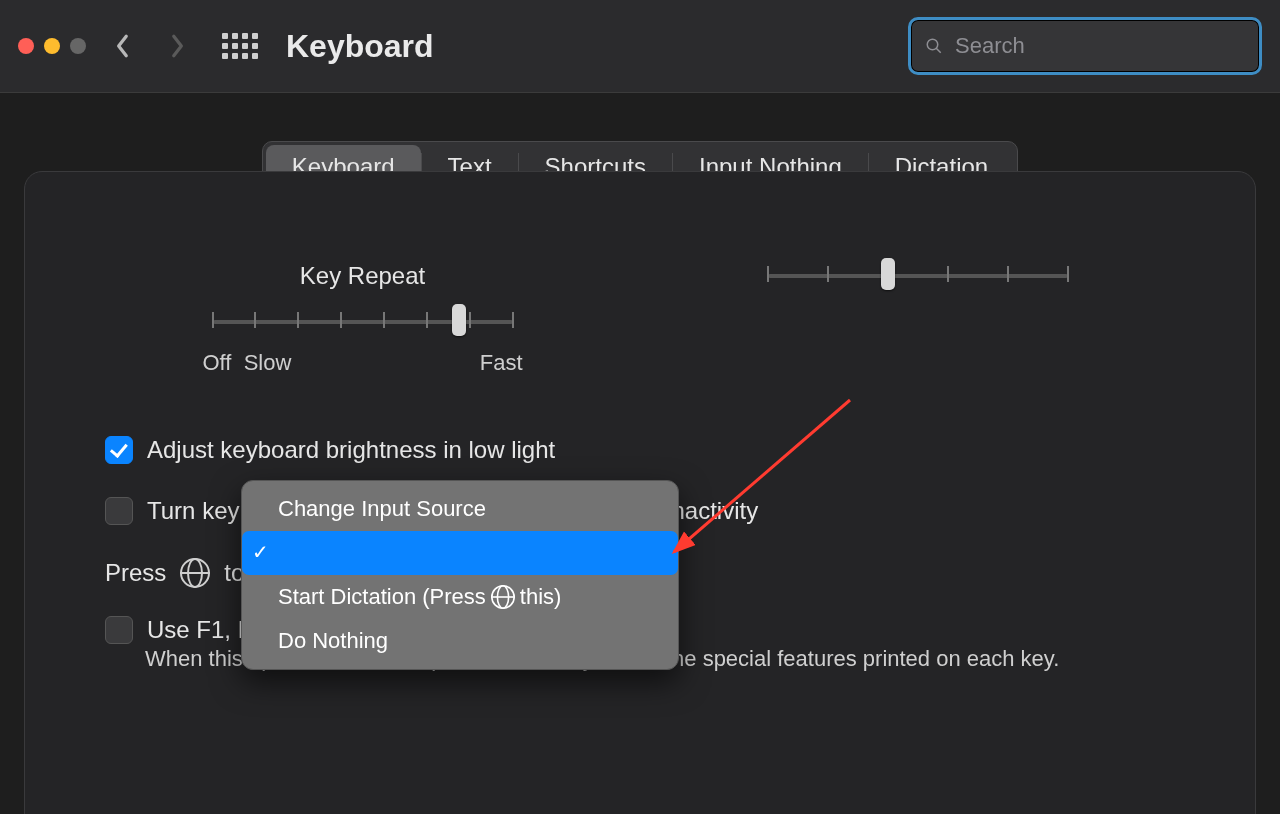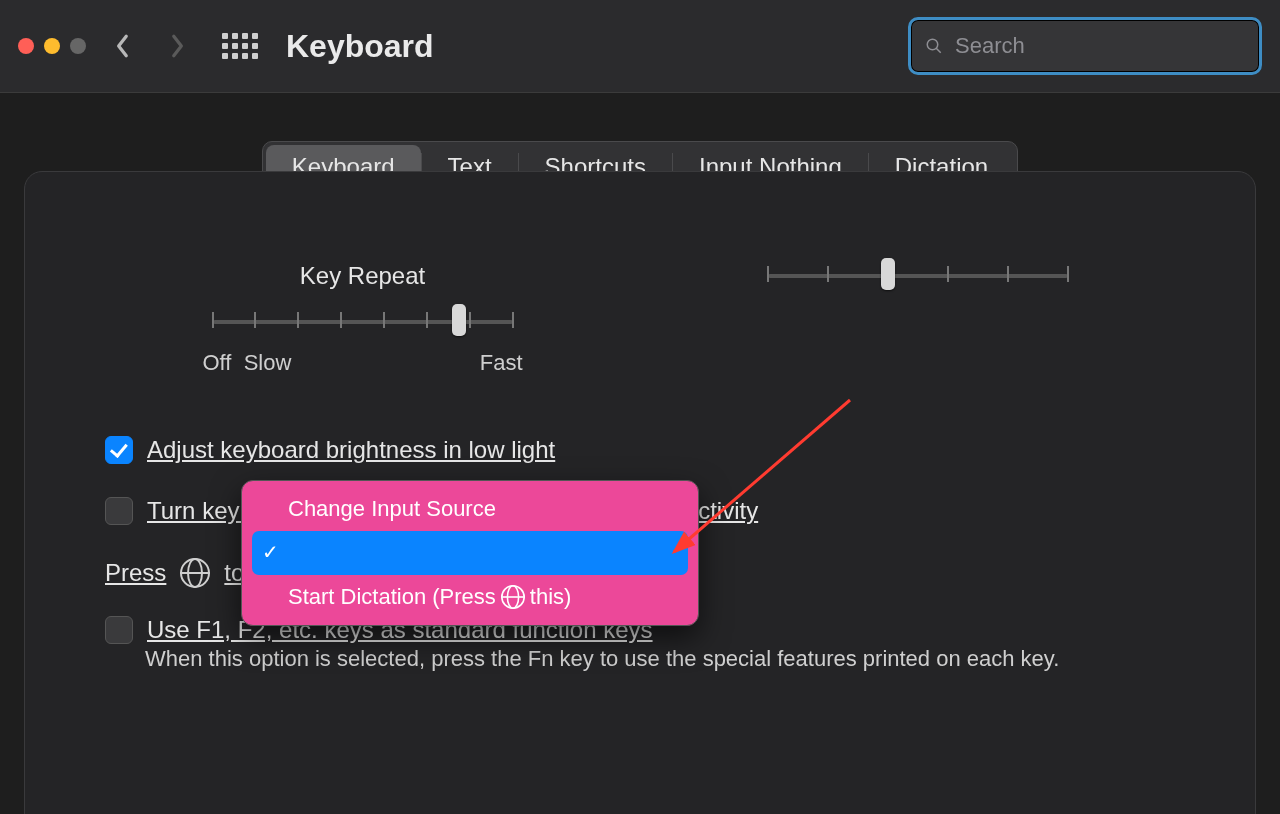--- a/index.html
+++ b/index.html
@@ -43,35 +43,35 @@
   .sliderblock{display:flex;flex-direction:column;align-items:center;gap:18px;width:360px;}
   .slabel{font-size:24px;color:var(--text);}
   .slider{position:relative;width:300px;height:24px;}
   .track{position:absolute;left:0;right:0;top:50%;height:4px;background:#555;border-radius:2px;}
   .tick{position:absolute;top:4px;width:2px;height:16px;background:#777;}
   .thumb{position:absolute;top:-4px;width:14px;height:32px;background:#d8d8d8;border-radius:5px;box-shadow:0 1px 2px rgba(0,0,0,.6);}
   .sbounds{display:flex;justify-content:space-between;width:320px;font-size:22px;color:var(--text-dim);align-items:center;}
   .sbounds span:first-child{text-align:left;}
   .sbounds span:last-child{text-align:right;}
   .opts{margin-top:60px;display:flex;flex-direction:column;gap:28px;padding:0 20px;max-width:1060px;}
-  .row{display:flex;align-items:center;gap:14px;font-size:24px;flex-wrap:wrap;text-decoration:underline;}
+  .row{display:flex;align-items:center;gap:14px;font-size:24px;flex-wrap:wrap;}
   .check{width:26px;height:26px;border-radius:6px;background:#3a3a3c;border:1px solid #555;display:flex;align-items:center;justify-content:center;flex:none;}
   .check.on{background:var(--accent);border-color:var(--accent);}
   .check.on::after{content:"";width:7px;height:13px;border:solid #fff;border-width:0 3px 3px 0;transform:rotate(40deg) translate(-1px,-1px);}
   .select{display:inline-flex;align-items:center;background:#3f3f41;border:1px solid #555;border-radius:8px;height:36px;padding:0 8px 0 14px;font-size:22px;gap:10px;}
   .select .stepper{width:24px;height:28px;background:var(--accent);border-radius:5px;display:flex;flex-direction:column;align-items:center;justify-content:center;gap:1px;}
   .stepper span{width:0;height:0;border-left:5px solid transparent;border-right:5px solid transparent;}
   .stepper .up{border-bottom:5px solid #fff;}
   .stepper .dn{border-top:5px solid #fff;}
   .globe{display:inline-flex;width:26px;height:26px;border:2px solid #cfcfcf;border-radius:50%;position:relative;vertical-align:middle;}
   .globe::before{content:"";position:absolute;left:50%;top:-2px;bottom:-2px;width:12px;border:2px solid #cfcfcf;border-radius:50%;transform:translateX(-50%);}
   .globe::after{content:"";position:absolute;left:-2px;right:-2px;top:50%;height:2px;background:#cfcfcf;transform:translateY(-50%);}
   .subtext{font-size:22px;color:var(--text-dim);margin-left:40px;max-width:1000px;line-height:1.35;}
   
-  .menu{position:absolute;width:436px;background:#ec4899;border:1px solid #555;border-radius:12px;box-shadow:0 12px 30px rgba(0,0,0,.6);padding:6px 10px;z-index:10;}
+  .menu{position:absolute;width:436px;background:#737373;border:1px solid #555;border-radius:12px;box-shadow:0 12px 30px rgba(0,0,0,.6);padding:6px 0;z-index:10;}
   .mitem{display:flex;align-items:center;height:44px;padding:0 12px 0 36px;font-size:22px;border-radius:7px;color:#fff;position:relative;}
   .mitem .globe{transform:scale(.8);margin:0 2px;border-color:#fff;}
   .mitem .globe::before{border-color:#fff;}
   .mitem .globe::after{background:#fff;}
   .mitem.sel{background:var(--accent);}
   .mitem .chk{position:absolute;left:10px;top:50%;transform:translateY(-55%);font-size:20px;}
   
   .arrow{position:absolute;z-index:20;pointer-events:none;}
 </style>
 </head>
@@ -209,20 +209,23 @@
           <span>Change Input Source</span>
         </div>
         <div class="mitem sel">
           <span class="chk">✓</span>
         </div>
         <div class="mitem">
           <span>Start Dictation (Press</span>
           <span class="globe"></span>
           <span>this)</span>
         </div>
+        <div class="mitem">
+          <span>Do Nothing</span>
+        </div>
       </div>
 
     </div>
   </div>
 
   <svg class="arrow" style="left:660px;top:392px;" width="200" height="180">
     <defs>
         <marker id="ah" markerWidth="10" markerHeight="10" refX="7" refY="3" orient="auto">
           <path d="M0,0 L8,3 L0,6 Z" fill="#ff3b30"></path>
         </marker>

